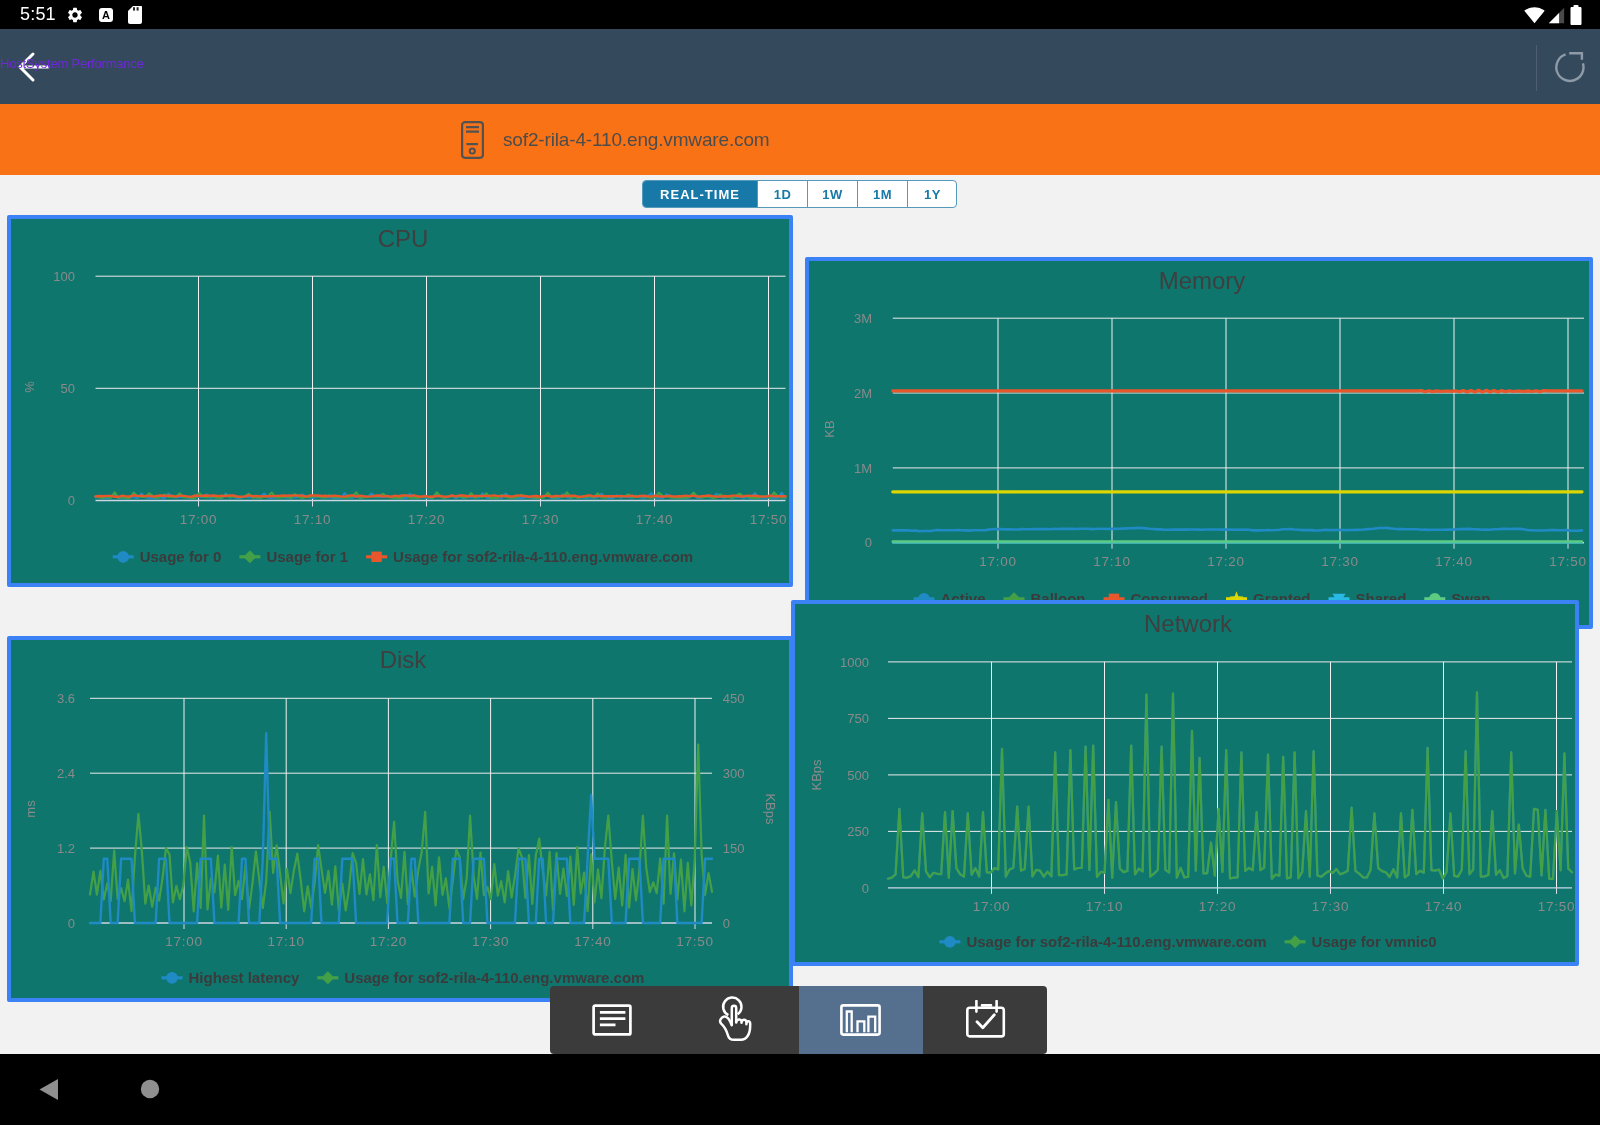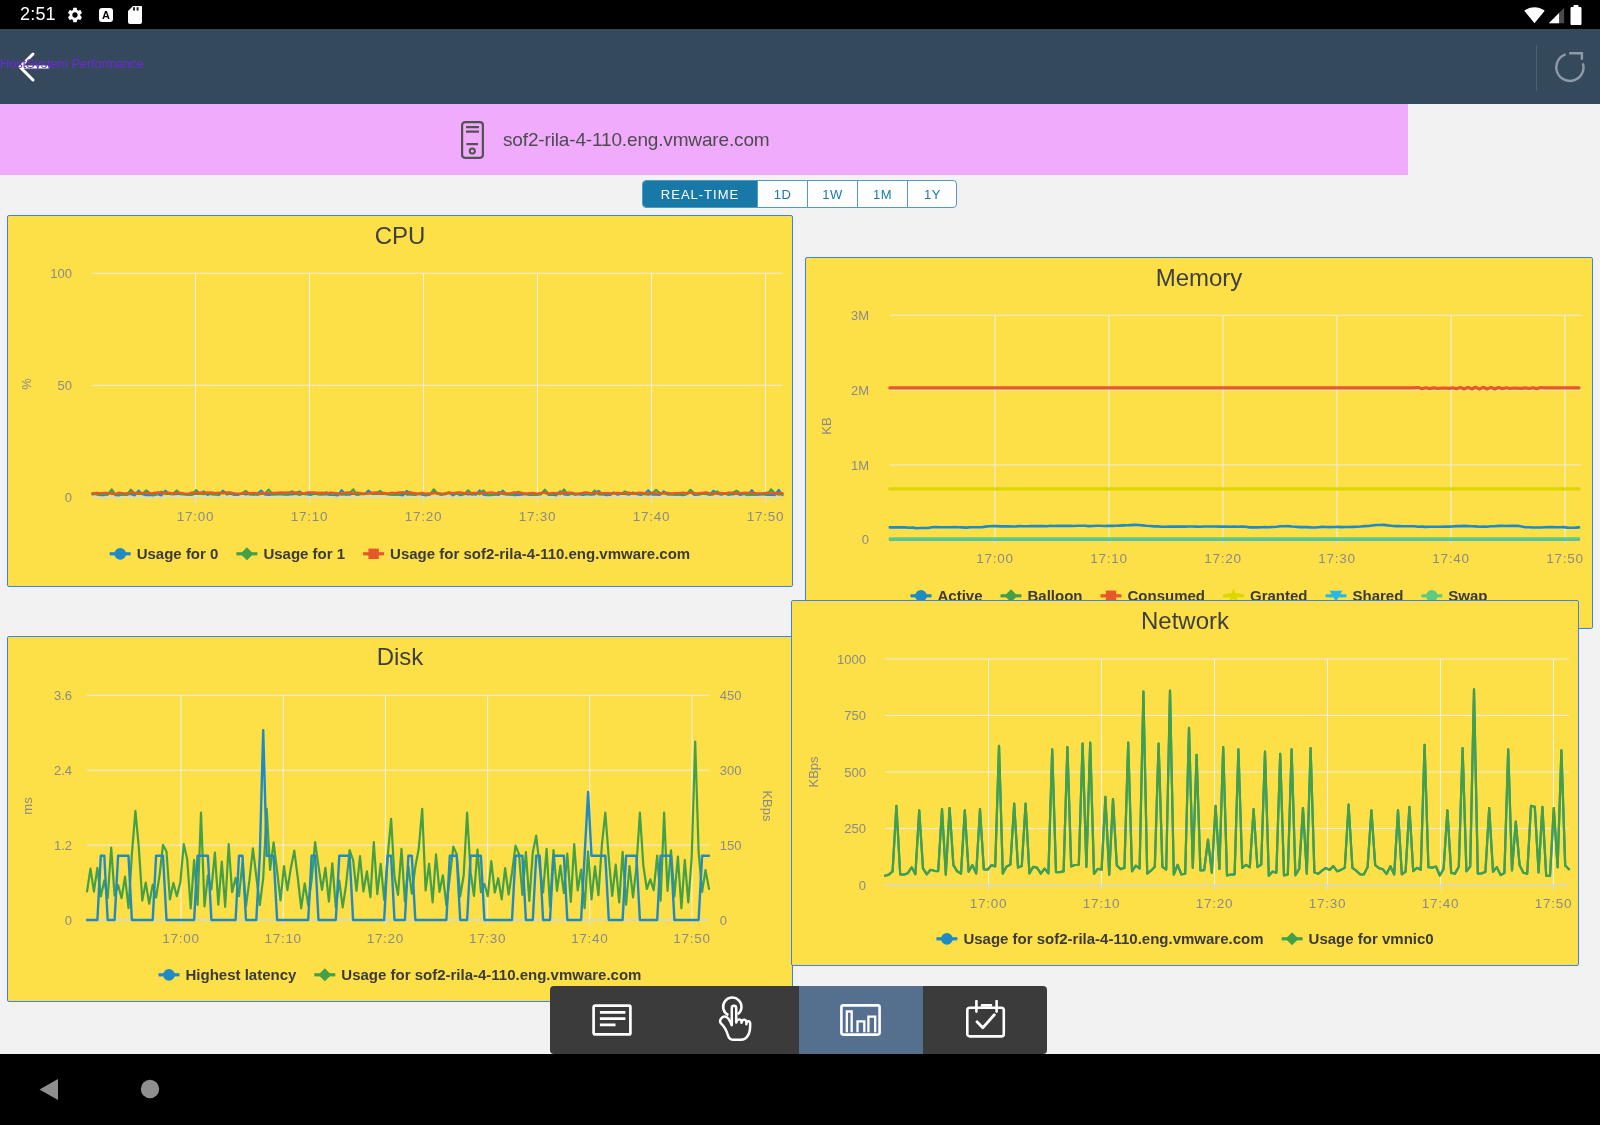--- a/index.html
+++ b/index.html
@@ -7,45 +7,45 @@
 #root { position:relative; width:1600px; height:1125px; }
 .abs { position:absolute; }
 
 #statusbar { left:0; top:0; width:1600px; height:29px; background:#000; }
 #sb-time { left:20px; top:4px; color:#fff; font-size:18px; letter-spacing:0.2px; }
 
 #appbar { left:0; top:29px; width:1600px; height:75px; background:#35495c; }
 #appbar-title { left:0; right:10px; top:56px; text-align:left; color:#6d28d9; font-size:13px; letter-spacing:-0.2px; }
 #appbar-sep { left:1536px; top:45px; width:1px; height:46px; background:#4d5f70; }
 
-#hostrow { left:0; top:104px; width:1408px; height:71px; background:#f0abfc; }
+#hostrow { left:0; top:104px; width:1600px; height:71px; background:#f97316; }
 #hostname { left:503px; top:25px; font-size:19px; color:#4c4c4c; letter-spacing:-0.15px; }
 
 #tabs { left:642px; top:180px; width:315px; height:28px; border:1px solid #5599bb; border-radius:4px; background:#fff; display:flex; overflow:hidden; }
-#tabs .tab { flex:0 0 50px; display:flex; align-items:center; justify-content:center; font-size:13px; font-weight:normal; color:#1879a9; border-left:1px solid #5599bb; letter-spacing:0.5px; }
+#tabs .tab { flex:0 0 50px; display:flex; align-items:center; justify-content:center; font-size:13px; font-weight:bold; color:#1879a9; border-left:1px solid #5599bb; letter-spacing:0.5px; }
 #tabs .tab.rt { flex:0 0 114px; background:#1879a9; color:#fff; border-left:none; letter-spacing:1px; }
 
-.card { position:absolute; background:#fde047; border:1px solid #3b82f6; border-radius:2px;text-decoration:underline; }
+.card { position:absolute; background:#0f766e; border:4px solid #3b82f6; border-radius:2px;text-decoration:underline; }
 #card-cpu  { left:7px;   top:215px; width:786px; height:372px; }
 #card-mem  { left:805px; top:215px; width:788px; height:372px;margin-top:42px; }
 #card-disk { left:7px;   top:636px; width:786px; height:366px; }
 #card-net  { left:791px; top:600px; width:788px; height:366px; }
 .card svg { position:absolute; left:-1px; top:-1px; }
 
 #toolbar { left:550px; top:986px; width:497px; height:68px; background:#3b3b3b; border-radius:4px; display:flex; overflow:hidden; }
 #toolbar .seg { flex:1; display:flex; align-items:center; justify-content:center; }
 #toolbar .seg.active { background:#54708e; }
 
 #navbar { left:0; top:1054px; width:1600px; height:71px; background:#000; }
 </style>
 </head>
 <body>
 <div id="root">
   <div class="abs" id="statusbar">
-    <div class="abs" id="sb-time">2:51</div>
+    <div class="abs" id="sb-time">5:51</div>
     <svg class="abs" style="left:66px;top:6px" width="18" height="18" viewBox="0 0 24 24">
         <path fill="#fff" d="M19.14,12.94c0.04-0.3,0.06-0.61,0.06-0.94c0-0.32-0.02-0.64-0.07-0.94l2.03-1.58c0.18-0.14,0.23-0.41,0.12-0.61 l-1.92-3.32c-0.12-0.22-0.37-0.29-0.59-0.22l-2.39,0.96c-0.5-0.38-1.03-0.7-1.62-0.94L14.4,2.81c-0.04-0.24-0.24-0.41-0.48-0.41 h-3.84c-0.24,0-0.43,0.17-0.47,0.41L9.25,5.35C8.66,5.59,8.12,5.92,7.63,6.29L5.24,5.33c-0.22-0.08-0.47,0-0.59,0.22L2.74,8.87 C2.62,9.08,2.66,9.34,2.86,9.48l2.03,1.58C4.84,11.36,4.8,11.69,4.8,12s0.02,0.64,0.07,0.94l-2.03,1.58 c-0.18,0.14-0.23,0.41-0.12,0.61l1.92,3.32c0.12,0.22,0.37,0.29,0.59,0.22l2.39-0.96c0.5,0.38,1.03,0.7,1.62,0.94l0.36,2.54 c0.05,0.24,0.24,0.41,0.48,0.41h3.84c0.24,0,0.44-0.17,0.47-0.41l0.36-2.54c0.59-0.24,1.13-0.56,1.62-0.94l2.39,0.96 c0.22,0.08,0.47,0,0.59-0.22l1.92-3.32c0.12-0.22,0.07-0.47-0.12-0.61L19.14,12.94z M12,15.6c-1.98,0-3.6-1.62-3.6-3.6 s1.62-3.6,3.6-3.6s3.6,1.62,3.6,3.6S13.98,15.6,12,15.6z"></path>
       </svg>
     <div class="abs" style="left:99px;top:8px;width:14px;height:14px;background:#fff;border-radius:3px;color:#000;font-size:11px;font-weight:bold;text-align:center;line-height:14px;">A</div>
     <svg class="abs" style="left:128px;top:6px" width="14" height="18" viewBox="0 0 14 18">
         <path fill="#fff" d="M13 0 H5 L0 5 V16 C0 17.1 0.9 18 2 18 H12 C13.1 18 14 17.1 14 16 V1 C14 0.45 13.55 0 13 0 Z"></path>
         <rect x="5" y="1.2" width="2" height="3.4" fill="#000" opacity="0.85"></rect>
         <rect x="8.6" y="1.2" width="2" height="3.4" fill="#000" opacity="0.85"></rect>
       </svg>
     <svg class="abs" style="left:1524px;top:7px" width="21" height="17" viewBox="0 0 24 19">

